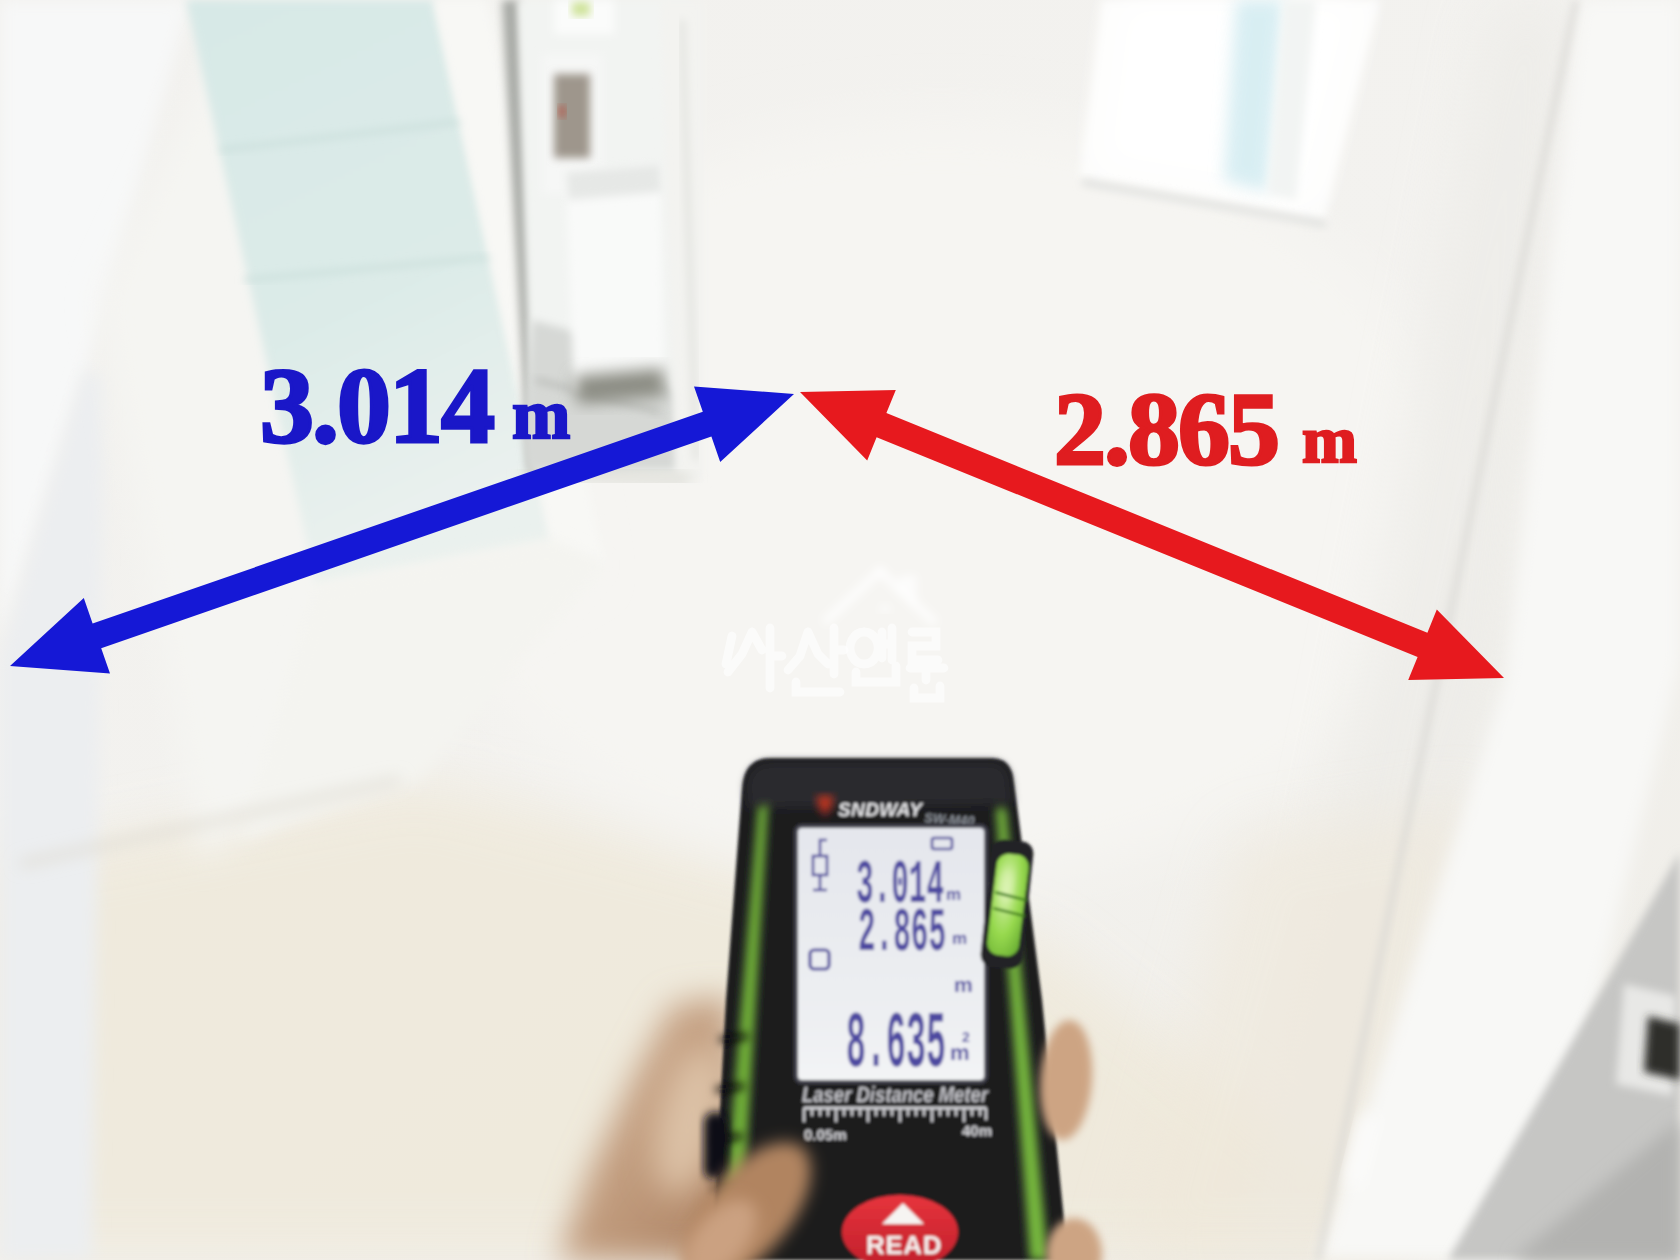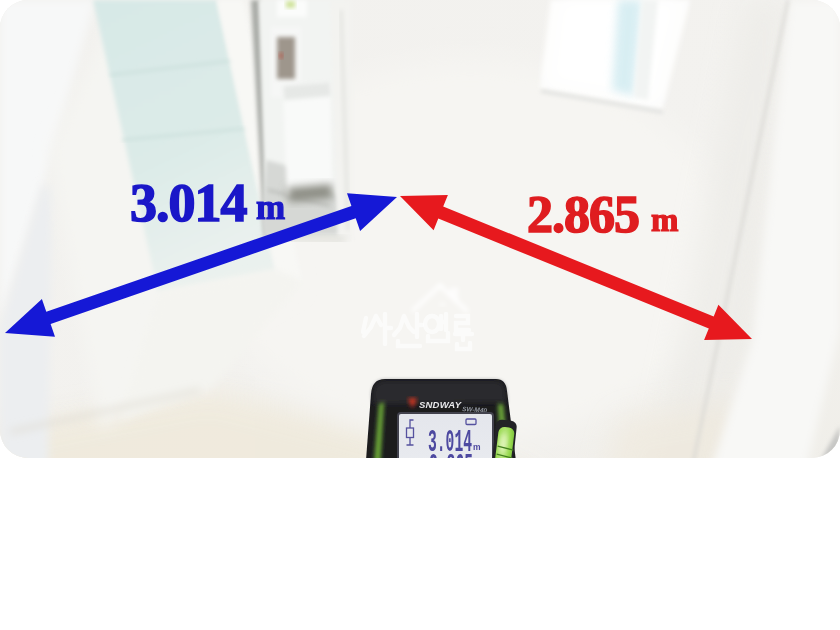--- a/index.html
+++ b/index.html
@@ -1,17 +1,17 @@
 <!DOCTYPE html>
 <html><head>
 <meta charset="utf-8">
 <style>
   html,body{margin:0;padding:0;}
-  #stage{position:relative;width:840px;height:458px;overflow:hidden;background:#f1f0ec;
-         font-family:"Liberation Sans",sans-serif;border-radius:28px;}
+  #stage{position:relative;width:840px;height:630px;overflow:hidden;background:#f1f0ec;
+         font-family:"Liberation Sans",sans-serif;}
   svg{position:absolute;left:0;top:0;}
 </style>
 </head>
 <body>
 <div id="stage">
 <svg width="840" height="630" viewBox="0 0 840 630">
 <defs>
   <filter id="b1" x="-20%" y="-20%" width="140%" height="140%">
           <feGaussianBlur stdDeviation="0.7"></feGaussianBlur>
         </filter>

